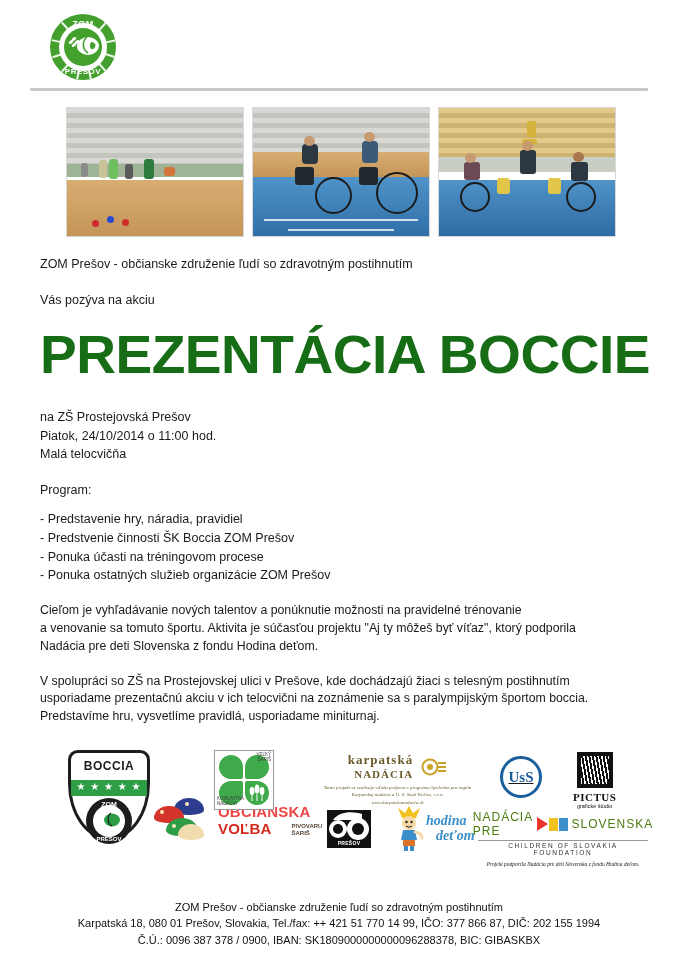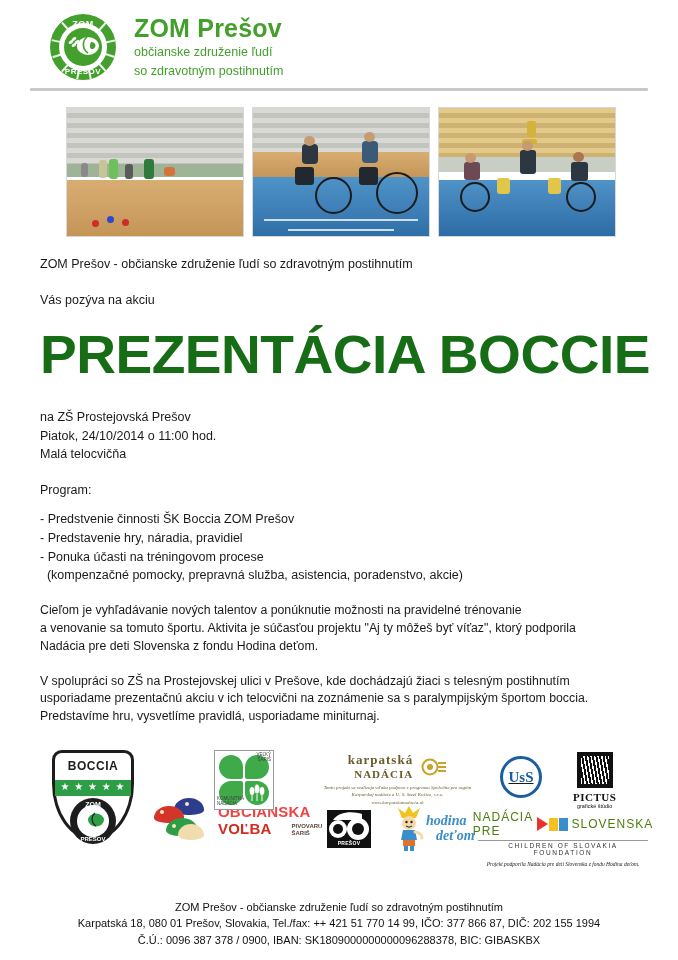--- a/index.html
+++ b/index.html
@@ -180,25 +180,20 @@
           <g fill="#fff">
             <ellipse cx="9" cy="8" rx="2.6" ry="1.6" transform="rotate(-35 9 8)"></ellipse>
             <ellipse cx="12" cy="11" rx="2.6" ry="1.6" transform="rotate(-35 12 11)"></ellipse>
             <ellipse cx="15" cy="14" rx="2.6" ry="1.6" transform="rotate(-35 15 14)"></ellipse>
             <ellipse cx="6" cy="11" rx="2.6" ry="1.6" transform="rotate(-35 6 11)"></ellipse>
             <ellipse cx="9" cy="14" rx="2.6" ry="1.6" transform="rotate(-35 9 14)"></ellipse>
           </g>
         </svg>
       </div>
     </div>
-    <div class="brand">
-      <div class="brand-title">ZOM Prešov</div>
-      <div class="brand-sub">občianske združenie ľudí</div>
-      <div class="brand-sub">so zdravotným postihnutím</div>
-    </div>
   </div>
 
   <div class="hr"></div>
 
   <div class="photos">
 
     <div class="photo">
       <div class="ph-stands"></div>
       <div class="ph-wall" style="top:44%;height:10%;background:#9fb396"></div>
       <div class="ph-floorw" style="height:44%"></div>
@@ -258,42 +253,42 @@
 
     <div class="event">
       <div>na ZŠ Prostejovská Prešov</div>
       <div>Piatok, 24/10/2014 o 11:00 hod.</div>
       <div>Malá telocvičňa</div>
     </div>
 
     <div class="program-label">Program:</div>
 
     <div class="program">
+      <div>- Predstavenie hry, náradia, pravidiel</div>
       <div>- Predstvenie činnosti ŠK Boccia ZOM Prešov</div>
-      <div>- Predstavenie hry, náradia, pravidiel</div>
       <div>- Ponuka účasti na tréningovom procese</div>
-      <div>  (kompenzačné pomocky, prepravná služba, asistencia, poradenstvo, akcie)</div>
+      <div>- Ponuka ostatných služieb organizácie ZOM Prešov</div>
     </div>
 
     <div class="para">
       <div>Cieľom je vyhľadávanie nových talentov a ponúknutie možnosti na pravidelné trénovanie</div>
       <div>a venovanie sa tomuto športu. Aktivita je súčasťou projektu "Aj ty môžeš byť víťaz", ktorý podporila</div>
       <div>Nadácia pre deti Slovenska z fondu Hodina deťom.</div>
     </div>
 
     <div class="para">
       <div>V spolupráci so ZŠ na Prostejovskej ulici v Prešove, kde dochádzajú žiaci s telesným postihnutím</div>
       <div>usporiadame prezentačnú akciu v ich telocvični na zoznámenie sa s paralympijským športom boccia.</div>
       <div>Predstavíme hru, vysvetlíme pravidlá, usporiadame miniturnaj.</div>
     </div>
   </div>
 
   <div class="sponsors">
 
-    <div class="sp" style="left:52px;top:2px;">
+    <div class="sp" style="left:68px;top:2px;">
       <div class="shield">
         <div class="shield-body"></div>
         <div class="shield-word">BOCCIA</div>
         <div class="shield-band"></div>
         <div class="shield-stars">★ ★ ★ ★ ★</div>
         <div class="shield-disc">
           <div class="shield-disc-in">
             <svg width="32" height="32" viewBox="0 0 32 32" style="position:absolute;left:0;top:0">
               <ellipse cx="19" cy="15" rx="8" ry="6.5" fill="#2e9e46"></ellipse>
               <path d="M19 21 C14 18 14 11 18 8" stroke="#1d1d1d" stroke-width="1.2" fill="none"></path>

